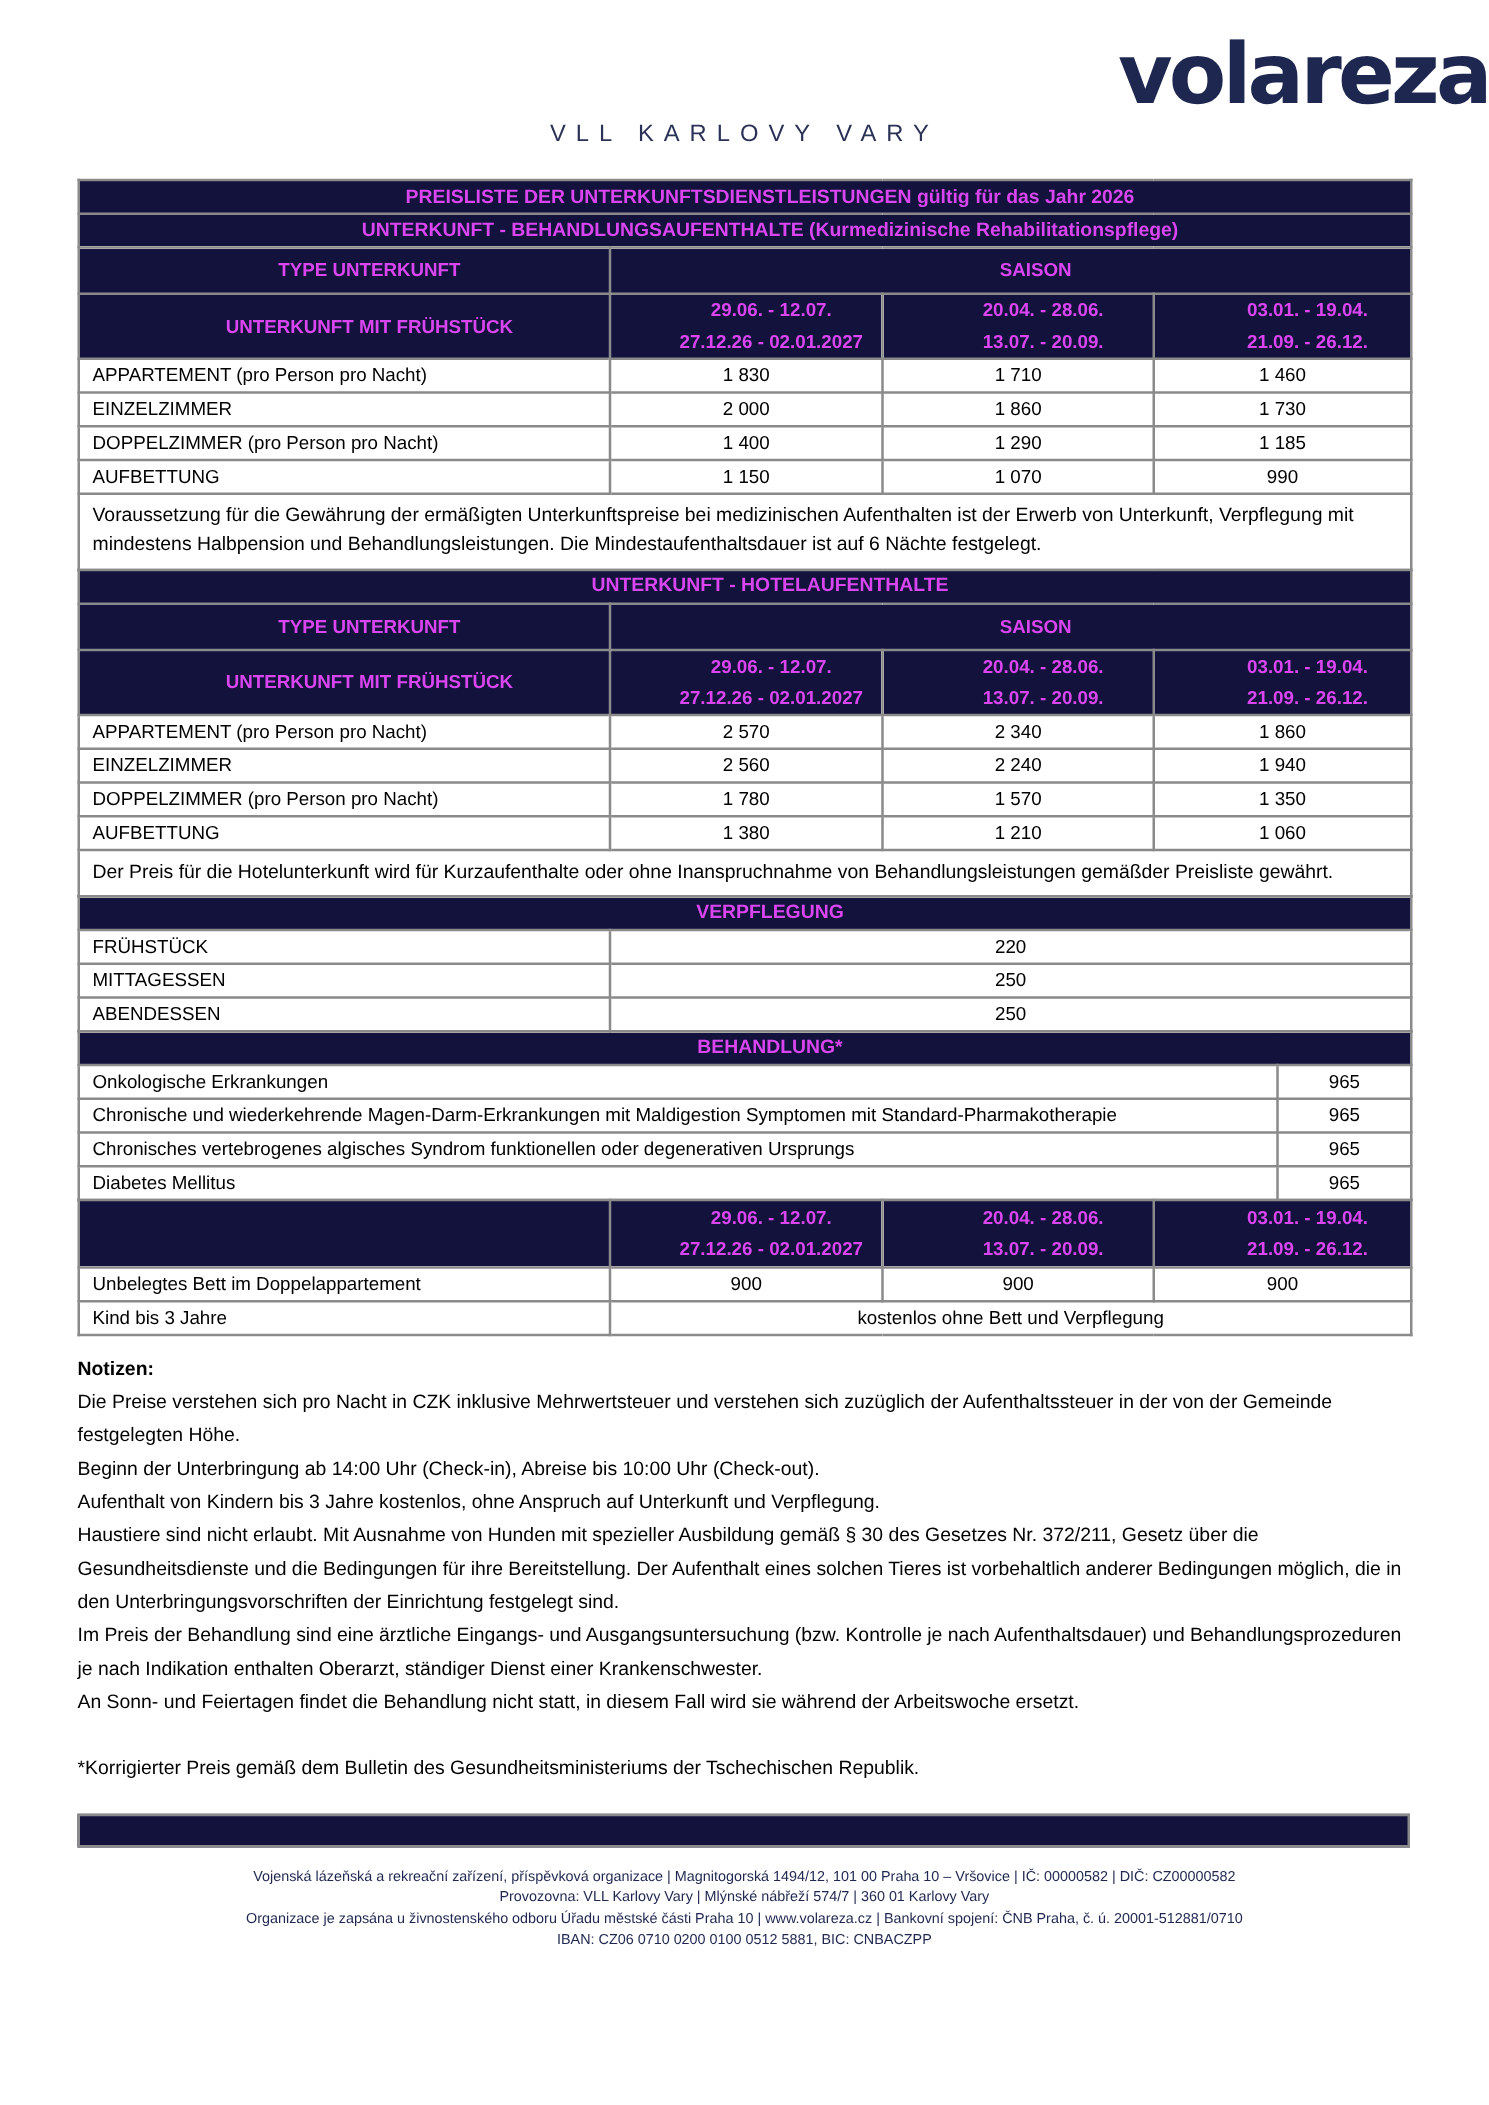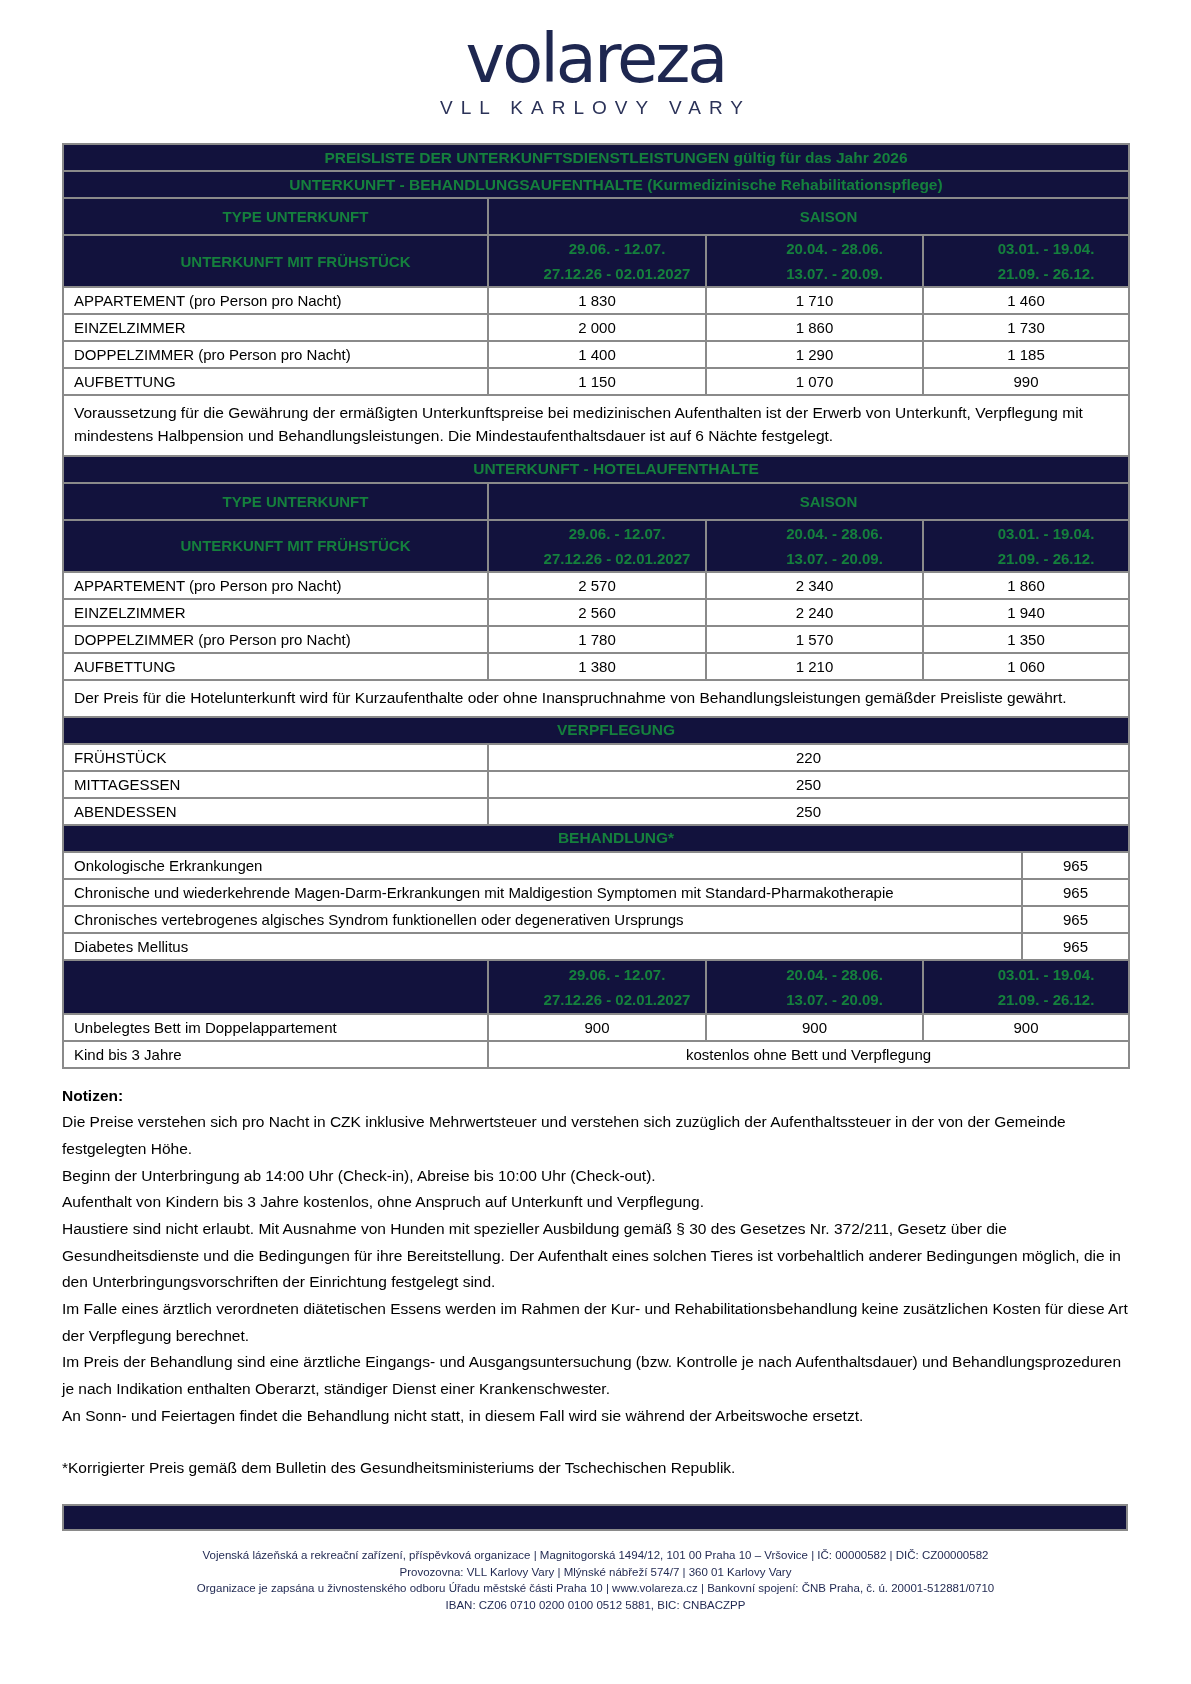--- a/index.html
+++ b/index.html
@@ -11,25 +11,26 @@
     color: #000000;
     font-family: "Liberation Sans", sans-serif;
     overflow: hidden;
   }
   .page { position: relative; width: 1191px; height: 1684px; }
 
   
   .logo-block { text-align: center; padding-top: 26px; }
   .brand {
     font-size: 67px;
-    font-weight: normal;
+    font-weight: bold;
     letter-spacing: -3px;
     color: #1e2750;
     line-height: 1.0;
     font-family: "DejaVu Sans", sans-serif;
+    text-align: right;
   }
   .brand-sub {
     margin-top: 4px;
     font-size: 19px;
     letter-spacing: 8px;
     color: #2b3258;
     font-family: "Liberation Sans", sans-serif;
   }
 
   
@@ -42,21 +43,21 @@
   }
   table.first { margin-top: 0; }
   td, th {
     border: 2px solid #8a8a8a;
     font-size: 15px;
     padding: 0;
     overflow: hidden;
   }
   .navy {
     background: #12123d;
-    color: #15803d;
+    color: #d946ef;
     font-weight: bold;
     text-align: center;
     padding-left: 40px;
   }
   .sec-title { height: 27px; font-size: 15.5px; }
   .saison-cell { height: 37px; }
   .type-cell { vertical-align: middle; }
   .date-cell { vertical-align: middle; line-height: 25px; }
   .breakfast-cell { height: 27px; }
   .daterow td { height: 26px; }
@@ -326,21 +327,20 @@
     </tbody>
       </table>
   </div>
 
   <div class="notes">
     <div class="notes-heading">Notizen:</div>
     <div>Die Preise verstehen sich pro Nacht in CZK inklusive Mehrwertsteuer und verstehen sich zuzüglich der Aufenthaltssteuer in der von der Gemeinde festgelegten Höhe.</div>
     <div>Beginn der Unterbringung ab 14:00 Uhr (Check-in), Abreise bis 10:00 Uhr (Check-out).</div>
     <div>Aufenthalt von Kindern bis 3 Jahre kostenlos, ohne Anspruch auf Unterkunft und Verpflegung.</div>
     <div>Haustiere sind nicht erlaubt. Mit Ausnahme von Hunden mit spezieller Ausbildung gemäß § 30 des Gesetzes Nr. 372/211, Gesetz über die Gesundheitsdienste und die Bedingungen für ihre Bereitstellung. Der Aufenthalt eines solchen Tieres ist vorbehaltlich anderer Bedingungen möglich, die in den Unterbringungsvorschriften der Einrichtung festgelegt sind.</div>
-    <div>Im Falle eines ärztlich verordneten diätetischen Essens werden im Rahmen der Kur- und Rehabilitationsbehandlung keine zusätzlichen Kosten für diese Art der Verpflegung berechnet.</div>
     <div>Im Preis der Behandlung sind eine ärztliche Eingangs- und Ausgangsuntersuchung (bzw. Kontrolle je nach Aufenthaltsdauer) und Behandlungsprozeduren je nach Indikation enthalten Oberarzt, ständiger Dienst einer Krankenschwester.</div>
     <div>An Sonn- und Feiertagen findet die Behandlung nicht statt, in diesem Fall wird sie während der Arbeitswoche ersetzt.</div>
     <div class="asterisk-note">*Korrigierter Preis gemäß dem Bulletin des Gesundheitsministeriums der Tschechischen Republik.</div>
   </div>
 
   <div class="bottom-bar"></div>
 
   <div class="footer">
     <div>Vojenská lázeňská a rekreační zařízení, příspěvková organizace | Magnitogorská 1494/12, 101 00 Praha 10 – Vršovice | IČ: 00000582 | DIČ: CZ00000582</div>
     <div>Provozovna: VLL Karlovy Vary | Mlýnské nábřeží 574/7 | 360 01 Karlovy Vary</div>

